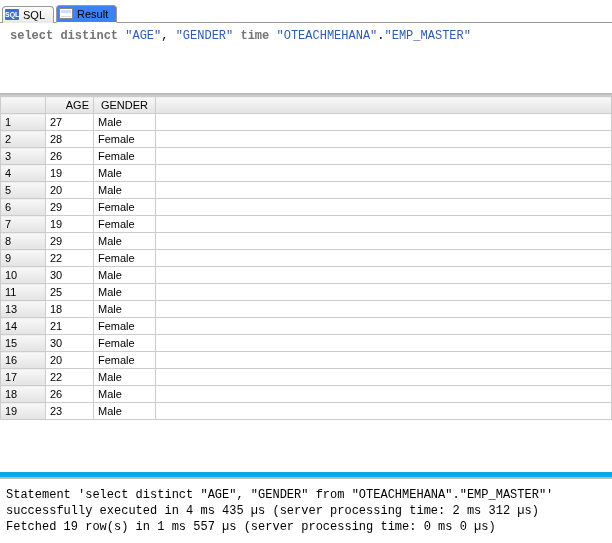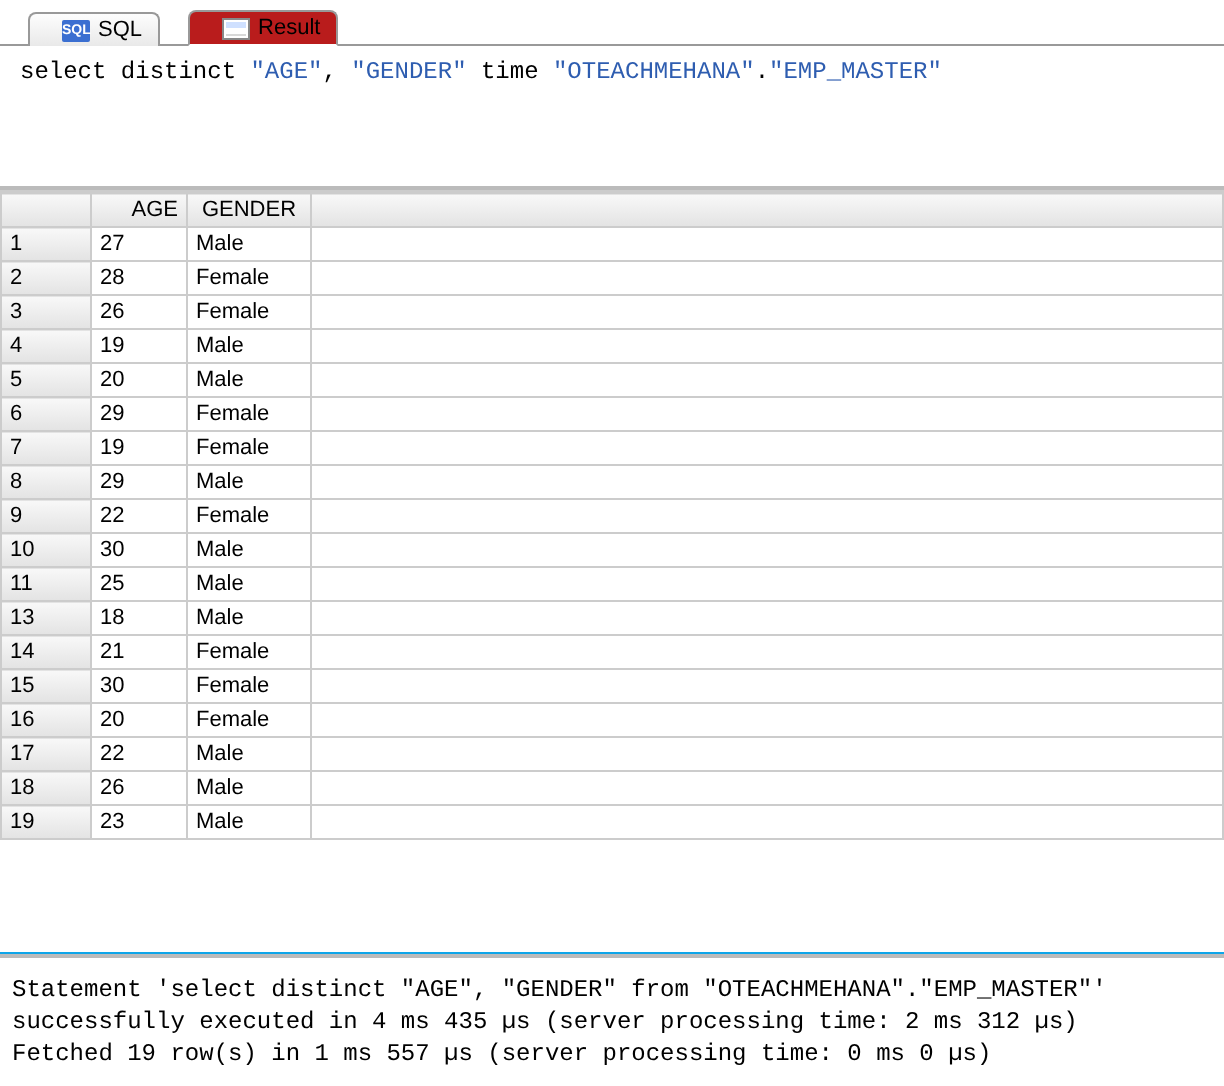--- a/index.html
+++ b/index.html
@@ -20,36 +20,35 @@
   .tabs {
     display: flex;
     align-items: flex-end;
     height: 22px;
     padding-left: 2px;
     background: #fff;
     border-bottom: 1px solid #999;
   }
   .tab {
     display: flex;
-    align-items: flex-end;
+    align-items: flex-start;
     gap: 4px;
-    padding: 2px 8px 2px 16px;
+    padding: 2px 8px 2px 2px;
     border: 1px solid #999;
     border-bottom: none;
     border-top-left-radius: 4px;
     border-top-right-radius: 4px;
     margin-right: 2px;
     background: linear-gradient(#fdfdfd, #e9e9e9);
     cursor: pointer;
     position: relative;
     top: 1px;
-    margin-left: 12px;
   }
   .tab.active {
-    background: #b91c1c;
+    background: #3b82f6;
     border-bottom: 1px solid #fff;
   }
   .tab-icon {
     width: 14px;
     height: 11px;
     box-sizing: border-box;
   }
   .icon-sql {
     background: #3b6fd1;
     color: #fff;
@@ -83,28 +82,28 @@
     padding: 6px 6px 8px 10px;
     border-bottom: 2px solid #bbb;
     font-family: "Courier New", monospace;
     font-size: 12px;
     line-height: 15px;
     white-space: nowrap;
     background: #fff;
     box-sizing: border-box;
     height: 72px;
   }
-  .kw1 { color: #000000; font-weight: normal; }
+  .kw1 { color: #737373; font-weight: bold; }
   .str { color: #2e5db0; }
   .pln { color: #000; }
   .grid-wrap {
     flex: 1 1 auto;
     overflow: hidden;
     border-top: 1px solid #ccc;
-    border-bottom: 1px solid #0ea5e9;
+    border-bottom: 5px solid #0ea5e9;
     display: flex;
     flex-direction: column;
   }
   table.grid {
     border-collapse: collapse;
     width: 100%;
     table-layout: fixed;
   }
   table.grid th, table.grid td {
     border: 1px solid #ccc;

